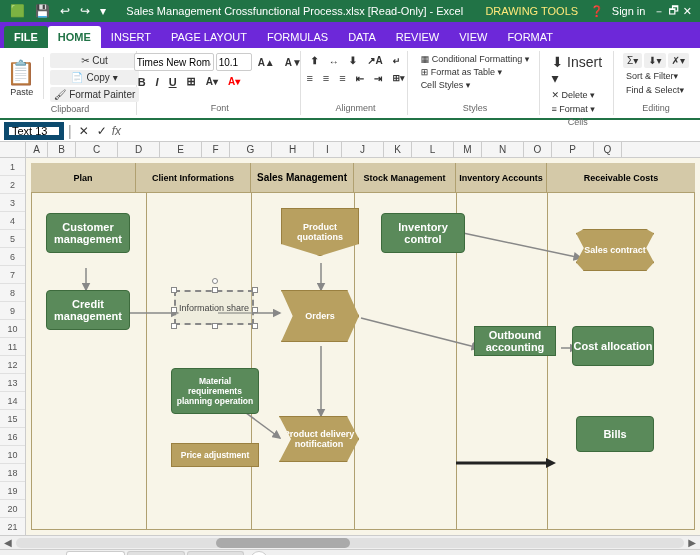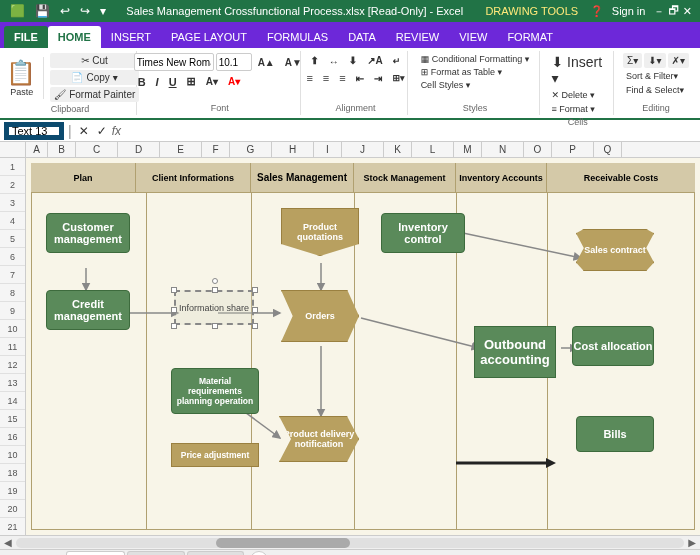--- a/index.html
+++ b/index.html
@@ -625,21 +625,21 @@
         </div>
 
         <div class="shape shape-green" style="left:145px;top:210px;width:88px;height:46px;border-radius:4px;font-size:8.5px;">
           Material requirements planning operation
         </div>
 
         <div style="position:absolute;left:253px;top:258px;width:80px;height:46px;background:#b8a060;border:1px solid #9a8040;display:flex;align-items:center;justify-content:center;font-size:9px;font-weight:bold;color:white;text-align:center;clip-path:polygon(0 0, 85% 0, 100% 50%, 85% 100%, 0 100%, 15% 50%);">
           Product delivery notification
         </div>
 
-        <div class="shape shape-green" style="left:448px;top:168px;width:82px;height:52px;border-radius:0;font-size:13px;">
+        <div class="shape shape-green" style="left:448px;top:168px;width:82px;height:30px;border-radius:0;font-size:11px;">
           Outbound accounting
         </div>
 
         <div class="shape shape-green" style="left:546px;top:168px;width:82px;height:40px;border-radius:4px;">
           Cost allocation
         </div>
 
         <div style="position:absolute;left:550px;top:71px;width:78px;height:42px;background:#b8a060;border:1px solid #9a8040;display:flex;align-items:center;justify-content:center;font-size:9px;font-weight:bold;color:white;text-align:center;clip-path:polygon(0 10%, 10% 0, 90% 0, 100% 10%, 90% 45%, 100% 80%, 90% 100%, 10% 100%, 0 80%, 10% 45%);">
           Sales contract
         </div>

